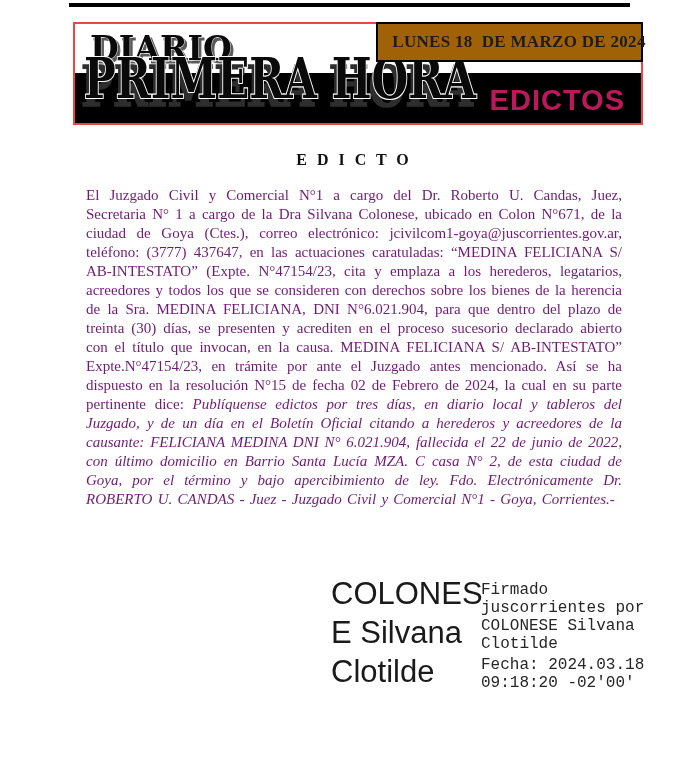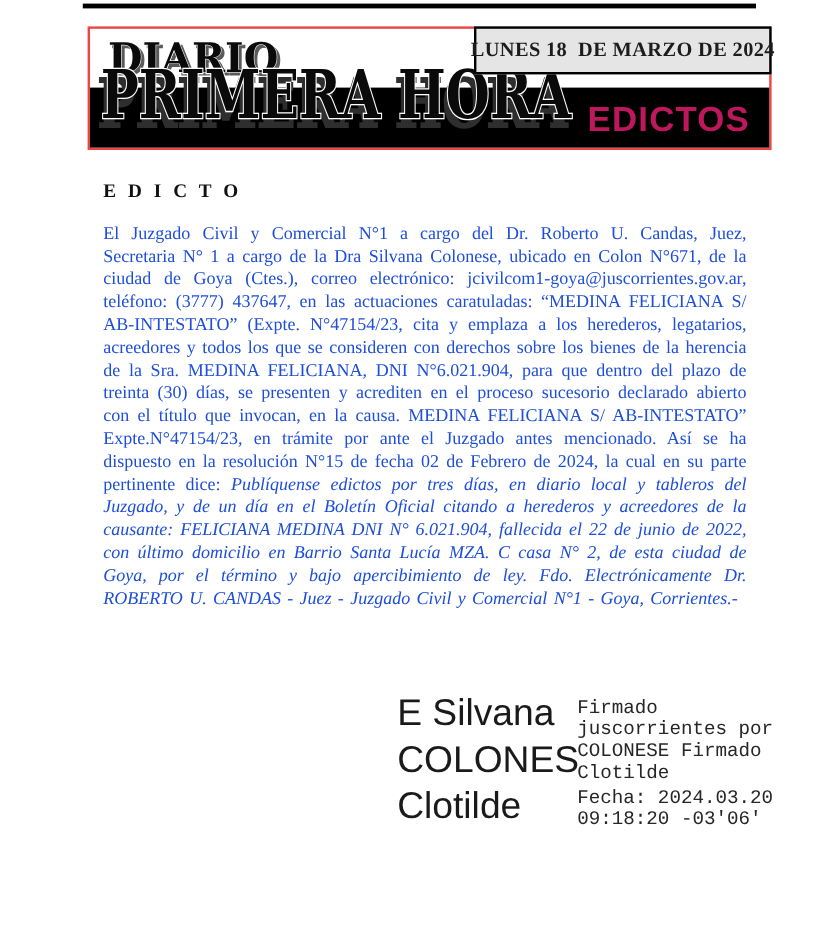--- a/index.html
+++ b/index.html
@@ -7,36 +7,36 @@
     position:relative;width:696px;height:776px;background:#ffffff;overflow:hidden;
     font-family:"Liberation Serif",serif;color:#1c1c1c;
   }
   
   .top-rule{position:absolute;left:69px;top:3px;width:561px;height:4px;background:#000;}
   .masthead{position:absolute;left:73px;top:22px;width:566px;height:99px;border:2px solid #ef4444;background:#fff;}
   .band{position:absolute;left:0;right:0;bottom:0;height:50px;background:#000;}
   .diario{position:absolute;left:12px;top:0px;}
   .primera{position:absolute;left:4px;top:16px;}
   .date-box{
-    position:absolute;top:-2px;right:-2px;width:244px;height:36px;border:2px solid #000;background:#e5e5e5;
-    display:flex;align-items:center;justify-content:center;
+    position:absolute;top:-2px;right:-2px;width:244px;height:36px;border:2px solid #000;background:#a16207;
+    display:flex;align-items:center;justify-content:center;padding-left:19px;
   }
   .date-box span{font-weight:bold;font-size:17px;white-space:pre;letter-spacing:0.3px;}
   .section-label{
     position:absolute;right:16px;top:60px;color:#be185d;
     font-family:"Liberation Sans",sans-serif;font-weight:bold;font-size:29px;letter-spacing:1px;
   }
   
   .notice-title{
-    position:absolute;left:86px;top:151px;width:536px;
+    position:absolute;left:86px;top:151px;width:536px;text-align:center;
     font-weight:bold;font-size:16px;letter-spacing:3px;white-space:pre;color:#111;
   }
   .notice-body{
     position:absolute;left:86px;top:186px;width:536px;
-    font-size:15px;line-height:19px;text-align:justify;word-spacing:1.5px;color:#1d4ed8;
+    font-size:15px;line-height:19px;text-align:justify;word-spacing:1.5px;color:#701a75;
   }
   .italic{font-style:italic;}
   .closing{white-space:pre;}
   
   .signature{position:absolute;left:331px;top:574px;display:flex;align-items:flex-start;}
   .sig-name{
     font-family:"Liberation Sans",sans-serif;font-size:31px;line-height:39px;
     color:#1a1a1a;width:142px;white-space:nowrap;
   }
   .sig-details{
@@ -73,27 +73,27 @@
   </div>
 
   <div class="notice-title">E D I C T O</div>
 
   <div class="notice-body">
     <p style="margin:0;"><span>El Juzgado Civil y Comercial N°1 a cargo del Dr. Roberto U. Candas, Juez, Secretaria N° 1 a cargo de la Dra Silvana Colonese, ubicado en Colon N°671, de la ciudad de Goya (Ctes.), correo electrónico: jcivilcom1-goya@juscorrientes.gov.ar, teléfono: (3777) 437647, en las actuaciones caratuladas: “MEDINA FELICIANA S/ AB-INTESTATO” (Expte. N°47154/23, cita y emplaza a los herederos, legatarios, acreedores y todos los que se consideren con derechos sobre los bienes de la herencia de la Sra. MEDINA FELICIANA, DNI N°6.021.904, para que dentro del plazo de treinta (30) días, se presenten y acrediten en el proceso sucesorio declarado abierto con el título que invocan, en la causa. MEDINA FELICIANA S/ AB-INTESTATO” Expte.N°47154/23, en trámite por ante el Juzgado antes mencionado. Así se ha dispuesto en la resolución N°15 de fecha 02 de Febrero de 2024, la cual en su parte pertinente dice: </span><span class="italic">Publíquense edictos por tres días, en diario local y tableros del Juzgado, y de un día en el Boletín Oficial citando a herederos y acreedores de la causante: FELICIANA MEDINA DNI N° 6.021.904, fallecida el 22 de junio de 2022, con último domicilio en Barrio Santa Lucía MZA. C casa N° 2, de esta ciudad de Goya, por el término y bajo apercibimiento de ley. Fdo. Electrónicamente Dr. ROBERTO U. CANDAS - Juez - Juzgado Civil y Comercial N°1 - Goya, Corrientes.-</span></p>
   </div>
 
   <div class="signature">
     <div class="sig-name">
+      <div>COLONES</div>
       <div>E Silvana</div>
-      <div>COLONES</div>
       <div>Clotilde</div>
     </div>
     <div class="sig-details">
       <div>Firmado</div>
       <div>juscorrientes por</div>
-      <div>COLONESE Firmado</div>
+      <div>COLONESE Silvana</div>
       <div>Clotilde</div>
-      <div class="sig-date">Fecha: 2024.03.20</div>
-      <div>09:18:20 -03'06'</div>
+      <div class="sig-date">Fecha: 2024.03.18</div>
+      <div>09:18:20 -02'00'</div>
     </div>
   </div>
 
 </div>
 
 </body></html>

